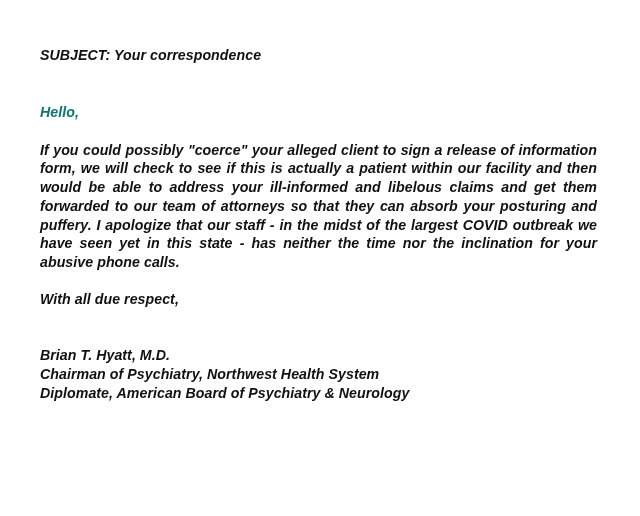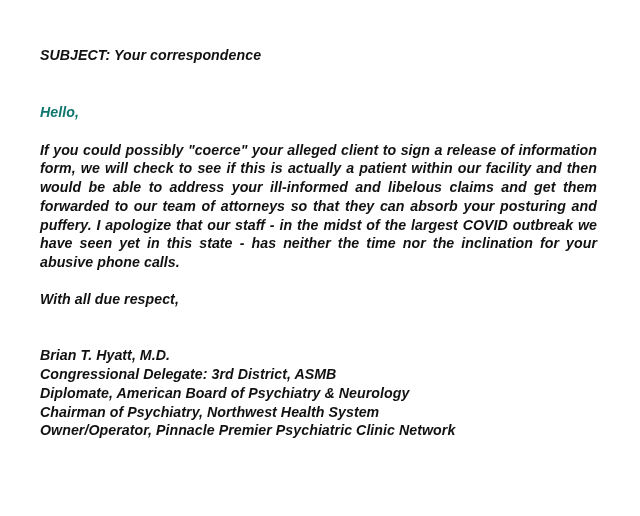--- a/index.html
+++ b/index.html
@@ -73,20 +73,18 @@
     <p class="para para-justified" style="color: rgb(17, 17, 17);">If you could possibly "coerce" your alleged client to sign a release of information form, we will check to see if this is actually a patient within our facility and then would be able to address your ill-informed and libelous claims and get them forwarded to our team of attorneys so that they can absorb your posturing and puffery. I apologize that our staff - in the midst of the largest COVID outbreak we have seen yet in this state - has neither the time nor the inclination for your abusive phone calls.</p>
 
     <div class="spacer-1"></div>
 
     <div class="line" style="color: rgb(17, 17, 17);">With all due respect,</div>
 
     <div class="spacer-2"></div>
 
     <div class="signature">
       <div class="line" style="color: rgb(17, 17, 17);">Brian T. Hyatt, M.D.</div>
-      <div class="line" style="color: rgb(17, 17, 17);">Congressional Delegate: 3rd District, ASMB</div>
+      <div class="line" style="color: rgb(17, 17, 17);">Chairman of Psychiatry, Northwest Health System</div>
       <div class="line" style="color: rgb(17, 17, 17);">Diplomate, American Board of Psychiatry &amp; Neurology</div>
-      <div class="line" style="color: rgb(17, 17, 17);">Chairman of Psychiatry, Northwest Health System</div>
-      <div class="line" style="color: rgb(17, 17, 17);">Owner/Operator, Pinnacle Premier Psychiatric Clinic Network</div>
     </div>
 
   </div>
 </div>
 
 </body></html>

